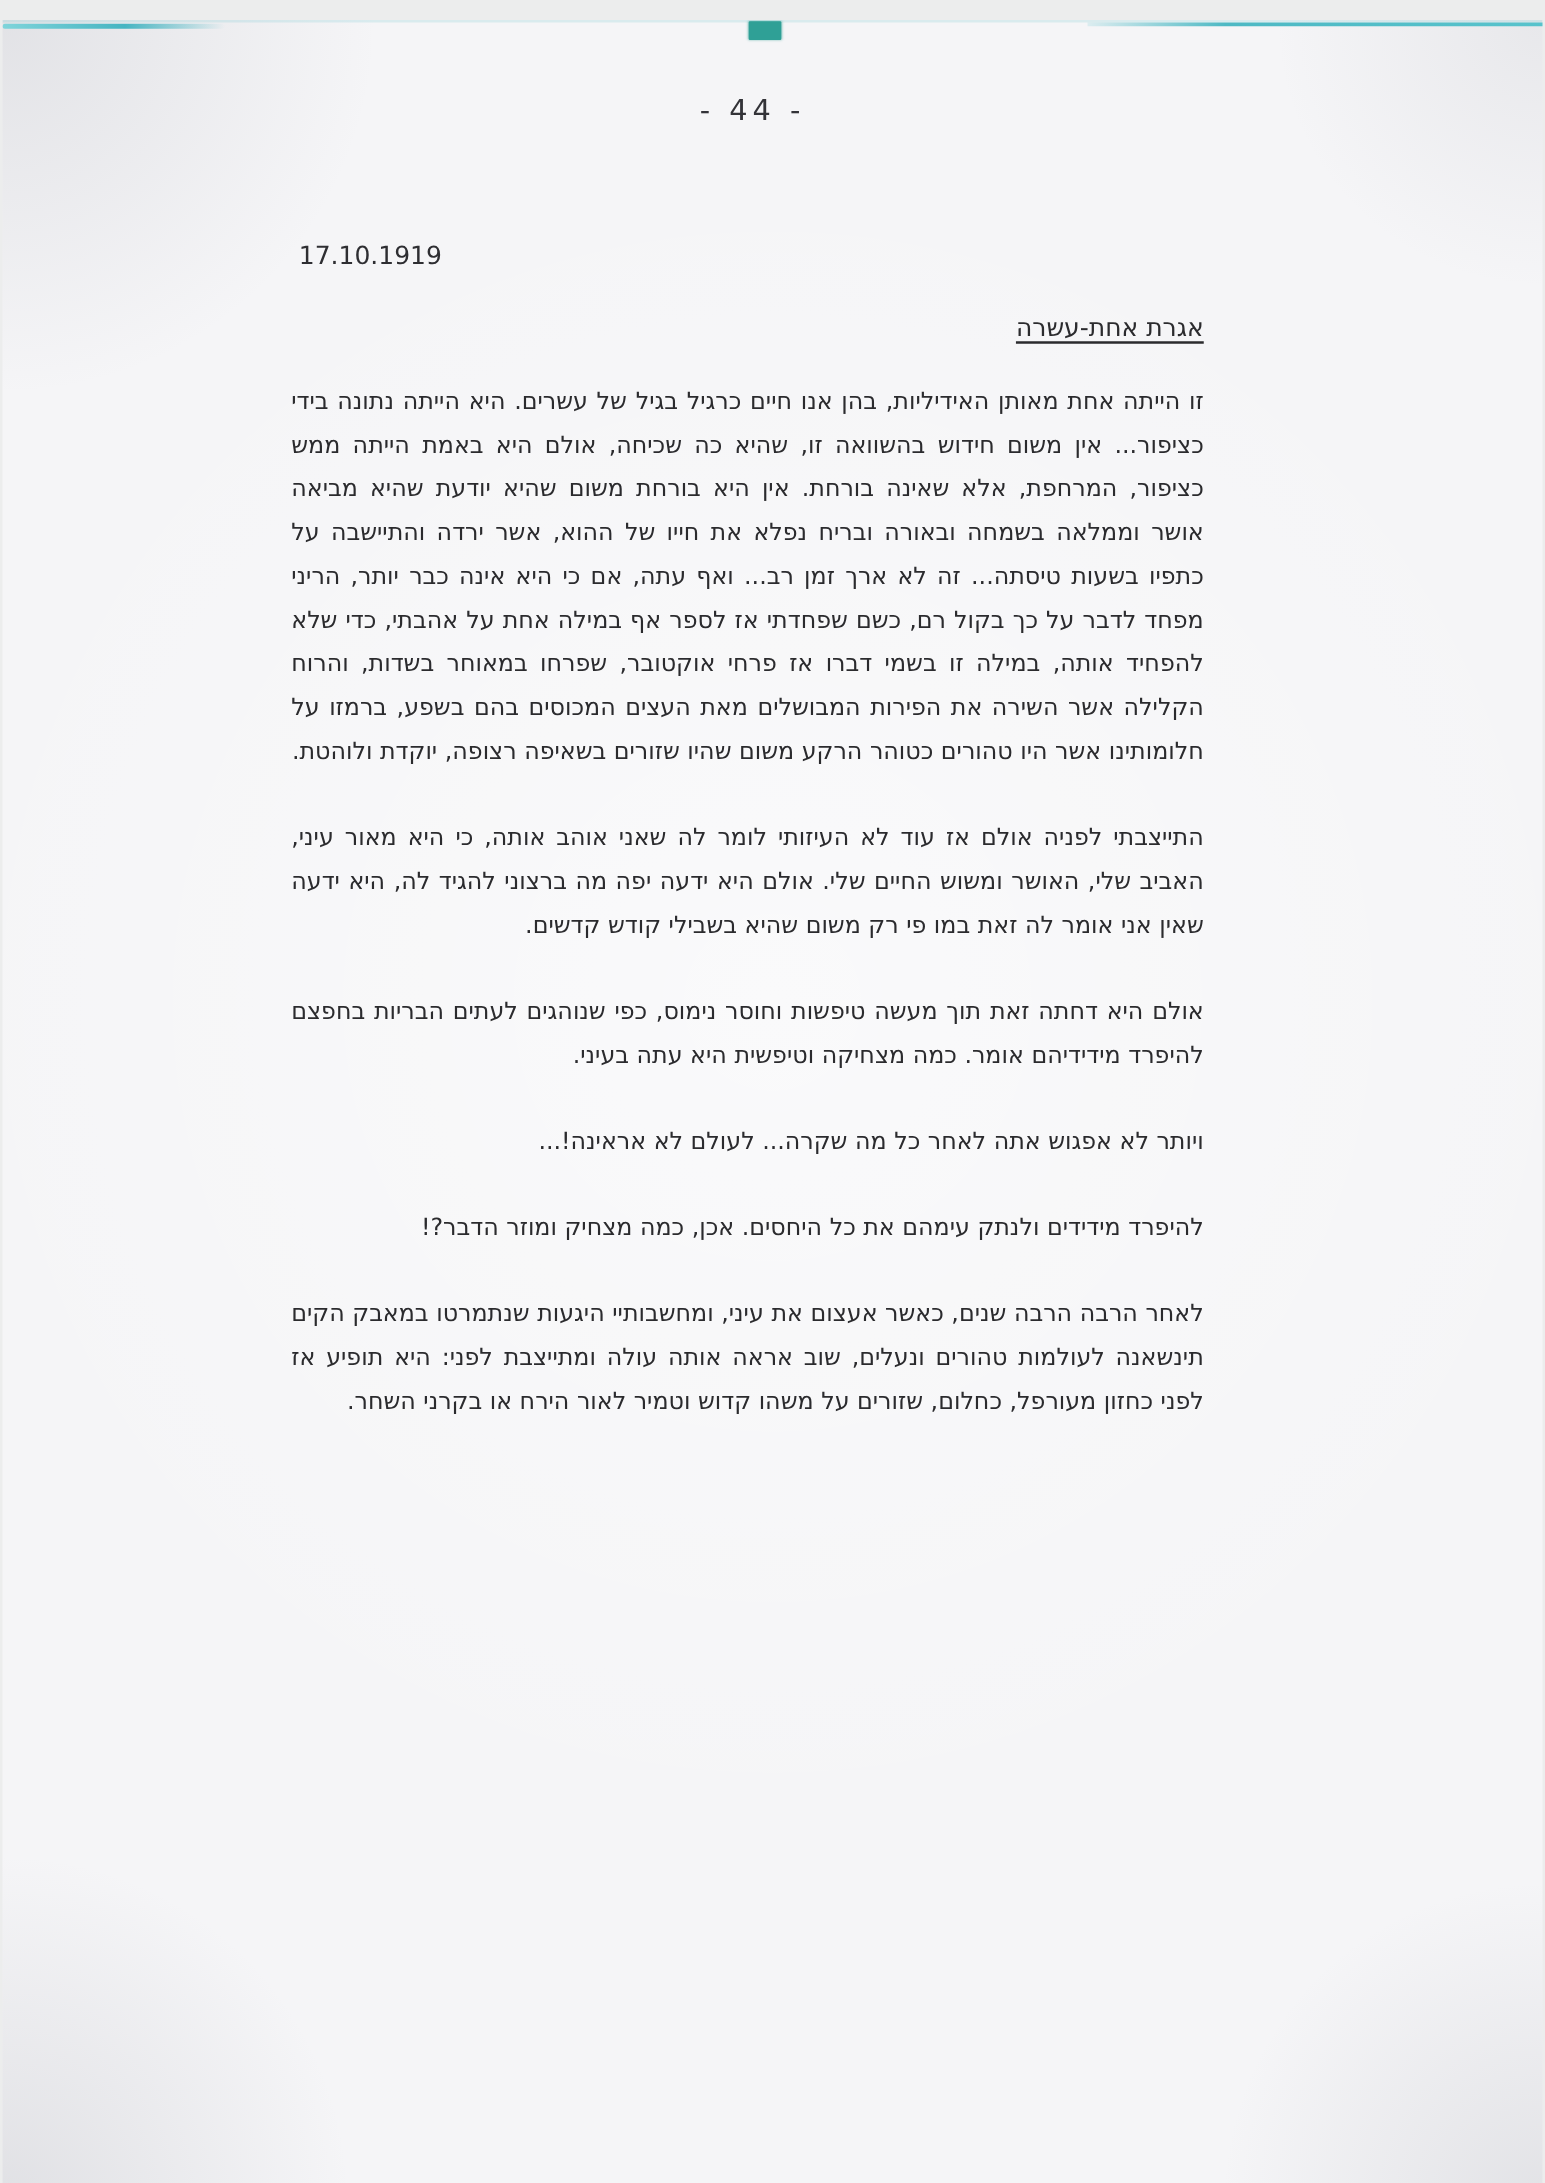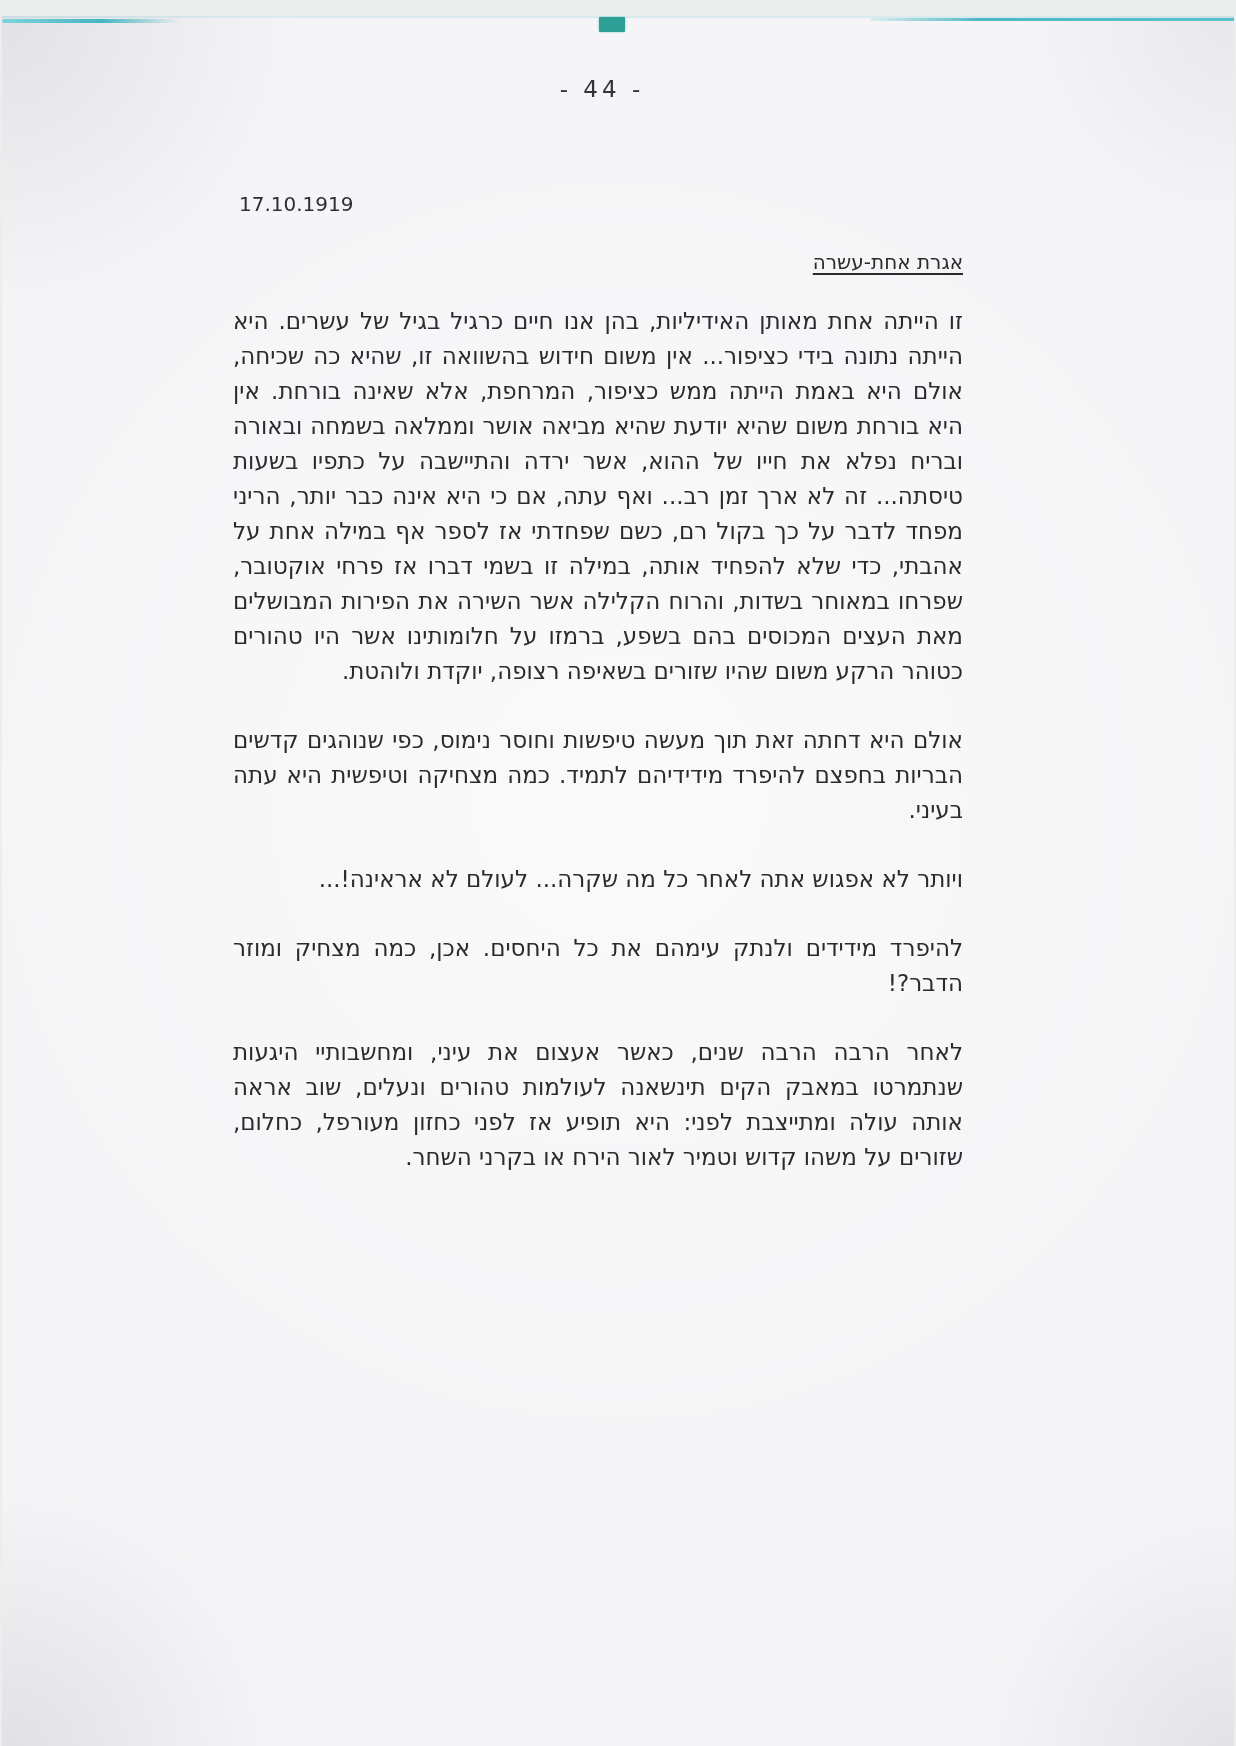--- a/index.html
+++ b/index.html
@@ -69,21 +69,21 @@
     font-weight: normal;
     text-decoration: underline;
     text-underline-offset: 4px;
     color: #2b2b2e;
   }
   .letter-body {
     position: absolute;
     top: 288px; right: 271px; width: 730px;
     direction: rtl;
     text-align: justify;
-    font-size: 23px;
+    font-size: 19px;
     line-height: 35px;
     color: #2b2b2e;
   }
   .letter-body p {
     margin: 0 0 34px 0;
     text-align: justify;
   }
   .letter-body p:last-child { margin-bottom: 0; }
 </style>
 </head>
@@ -97,19 +97,20 @@
   <div class="artifact artifact-right"></div>
 
   <div class="page-number">- 44 -</div>
 
   <div class="letter-date">17.10.1919</div>
 
   <div class="letter-title">אגרת אחת-עשרה</div>
 
   <div class="letter-body">
     <p>זו הייתה אחת מאותן האידיליות, בהן אנו חיים כרגיל בגיל של עשרים. היא הייתה נתונה בידי כציפור... אין משום חידוש בהשוואה זו, שהיא כה שכיחה, אולם היא באמת הייתה ממש כציפור, המרחפת, אלא שאינה בורחת. אין היא בורחת משום שהיא יודעת שהיא מביאה אושר וממלאה בשמחה ובאורה ובריח נפלא את חייו של ההוא, אשר ירדה והתיישבה על כתפיו בשעות טיסתה... זה לא ארך זמן רב... ואף עתה, אם כי היא אינה כבר יותר, הריני מפחד לדבר על כך בקול רם, כשם שפחדתי אז לספר אף במילה אחת על אהבתי, כדי שלא להפחיד אותה, במילה זו בשמי דברו אז פרחי אוקטובר, שפרחו במאוחר בשדות, והרוח הקלילה אשר השירה את הפירות המבושלים מאת העצים המכוסים בהם בשפע, ברמזו על חלומותינו אשר היו טהורים כטוהר הרקע משום שהיו שזורים בשאיפה רצופה, יוקדת ולוהטת.</p>
-    <p>אולם היא דחתה זאת תוך מעשה טיפשות וחוסר נימוס, כפי שנוהגים קדשים הבריות בחפצם להיפרד מידידיהם לתמיד. כמה מצחיקה וטיפשית היא עתה בעיני.</p>
+    <p>התייצבתי לפניה אולם אז עוד לא העיזותי לומר לה שאני אוהב אותה, כי היא מאור עיני, האביב שלי, האושר ומשוש החיים שלי. אולם היא ידעה יפה מה ברצוני להגיד לה, היא ידעה שאין אני אומר לה זאת במו פי רק משום שהיא בשבילי קודש קדשים.</p>
+    <p>אולם היא דחתה זאת תוך מעשה טיפשות וחוסר נימוס, כפי שנוהגים לעתים הבריות בחפצם להיפרד מידידיהם אומר. כמה מצחיקה וטיפשית היא עתה בעיני.</p>
     <p>ויותר לא אפגוש אתה לאחר כל מה שקרה... לעולם לא אראינה!...</p>
     <p>להיפרד מידידים ולנתק עימהם את כל היחסים. אכן, כמה מצחיק ומוזר הדבר?!</p>
     <p>לאחר הרבה הרבה שנים, כאשר אעצום את עיני, ומחשבותיי היגעות שנתמרטו במאבק הקים תינשאנה לעולמות טהורים ונעלים, שוב אראה אותה עולה ומתייצבת לפני: היא תופיע אז לפני כחזון מעורפל, כחלום, שזורים על משהו קדוש וטמיר לאור הירח או בקרני השחר.</p>
   </div>
 
 </div>
 
 </body></html>

